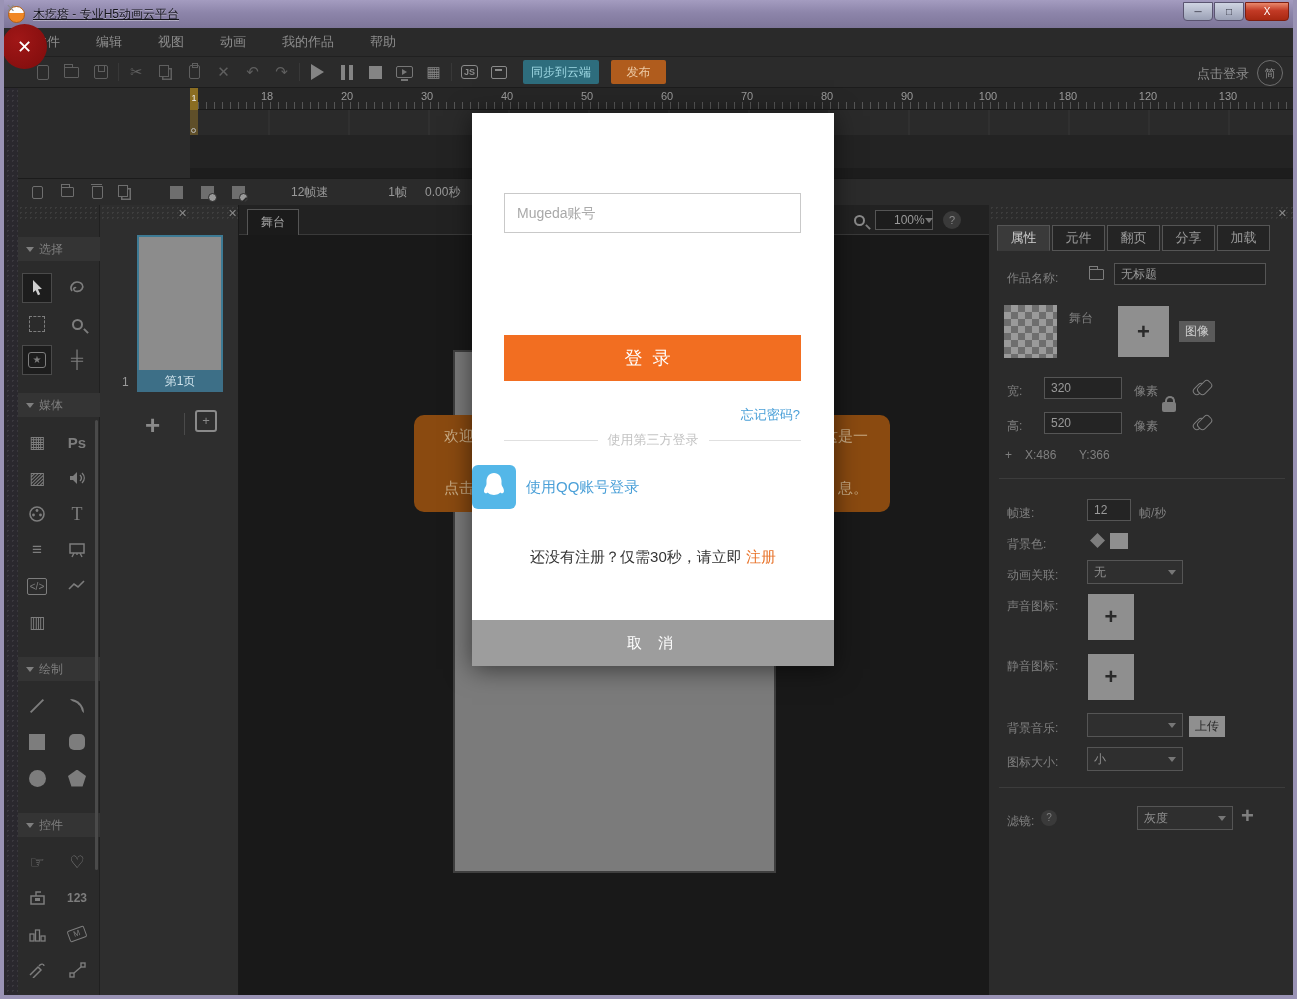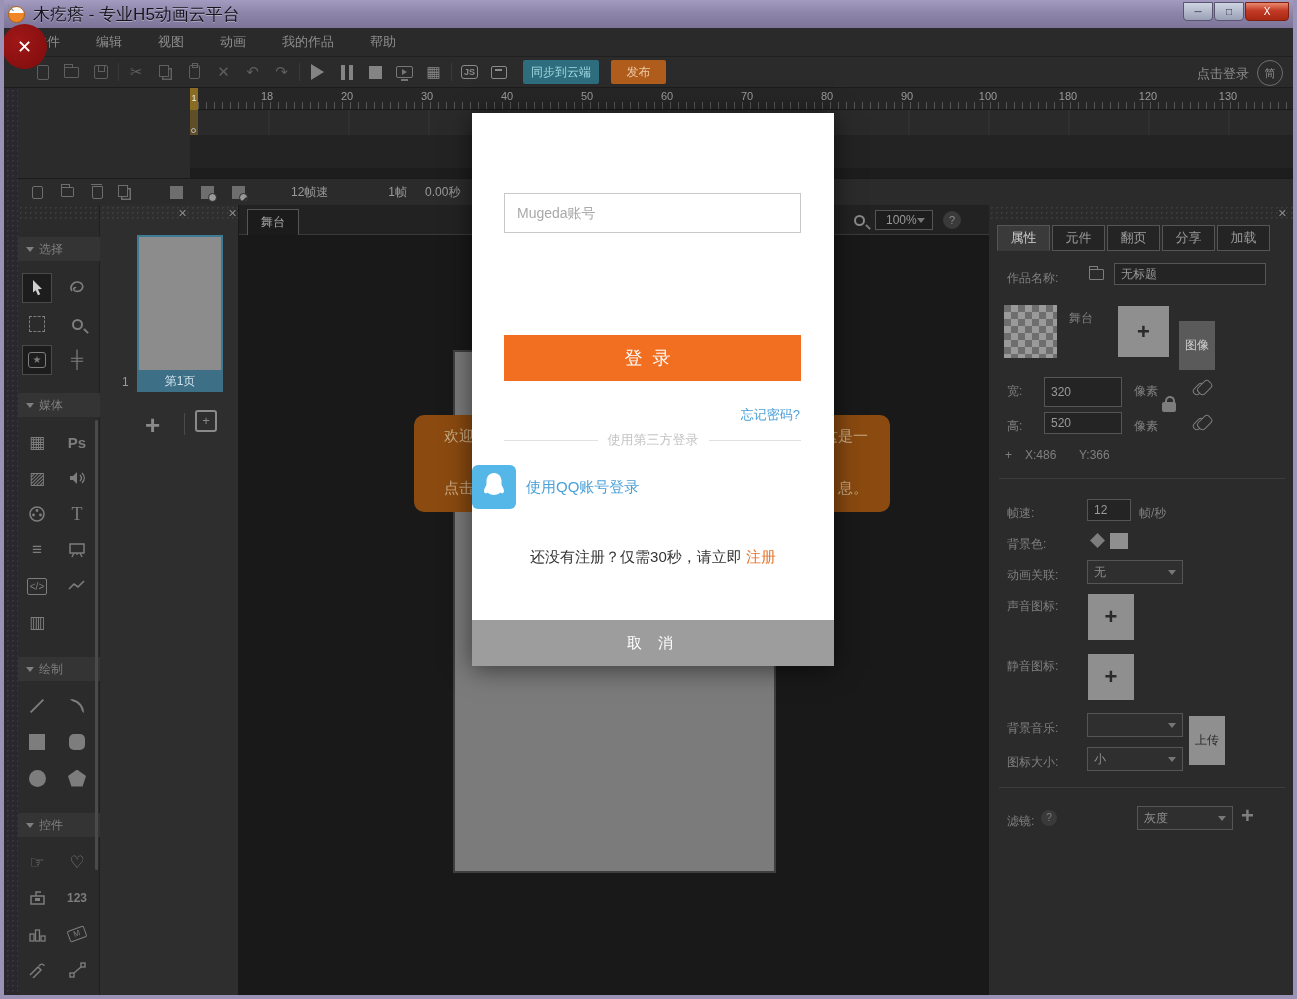--- a/index.html
+++ b/index.html
@@ -4,21 +4,21 @@
 <style>
   * { margin:0; padding:0; box-sizing:border-box; }
   html,body { width:1297px; height:999px; background:#222; font-family:"Liberation Sans","DejaVu Sans",sans-serif; }
   .window { position:relative; width:1297px; height:999px; overflow:hidden; background:#2b2b2b;
             border-left:4px solid #9a93b5; border-right:4px solid #9a93b5; border-bottom:4px solid #9a93b5; }
 
   
   .titlebar { position:absolute; left:-4px; top:0; width:1297px; height:28px;
               background:linear-gradient(#a49cc0,#8d85aa 45%,#7d7599); display:flex; align-items:center; padding-left:8px; }
   .logo { width:17px; height:17px; border-radius:50%; background:linear-gradient(#fdfdfd 38%, #f08726 40%); border:1px solid #b86010; margin-right:8px; }
-  .title-text { font-size:17px; color:#15151c; text-shadow:0 1px 0 rgba(255,255,255,.35); }
+  .title-text { font-size:12px; color:#15151c; text-shadow:0 1px 0 rgba(255,255,255,.35);text-decoration:underline; }
   .winbtns { position:absolute; right:8px; top:2px; display:flex; }
   .winbtn { width:30px; height:19px; margin-left:1px; border:1px solid #5a5470; border-radius:0 0 4px 4px;
             background:linear-gradient(#cfd4e2,#9aa0b5); color:#2c2c3a; font-size:10px; text-align:center; line-height:17px; }
   .winbtn.close { width:44px; background:linear-gradient(#e9896d,#c23a25 45%,#a82812); color:#fff; border-color:#7e1e10; }
 
   
   .menubar { position:absolute; left:-4px; top:28px; width:1297px; height:29px; background:#2a2a2a; border-bottom:1px solid #202020;
              display:flex; align-items:center; gap:36px; padding-left:34px; }
   .menu-item { font-size:13px; color:#8d8d8d; }
 
@@ -122,21 +122,21 @@
   .page-num { position:absolute; left:22px; top:170px; font-size:12px; color:#9a9a9a; }
   .page-plus { position:absolute; left:45px; top:205px; font-size:26px; color:#8a8a8a; font-weight:bold; }
   .page-add { position:absolute; left:95px; top:205px; width:22px; height:22px; border:2px solid #8a8a8a; border-radius:3px; color:#8a8a8a; font-size:13px; text-align:center; line-height:18px; }
   .pages-vline { position:absolute; left:84px; top:208px; width:1px; height:22px; background:#4a4a4a; }
 
   
   .stage { position:absolute; left:235px; top:205px; width:750px; height:794px; background:#191919; }
   .stage-tabbar { position:absolute; left:0; top:0; width:100%; height:30px; background:#222; border-bottom:1px solid #3a3a3a; }
   .stage-tab { position:absolute; left:8px; top:4px; width:52px; height:26px; border:1px solid #555; border-bottom:none; color:#a8a8a8; font-size:12px; text-align:center; line-height:25px; background:#1b1b1b; }
   .stage-zoomctl { position:absolute; right:28px; top:5px; display:flex; align-items:center; gap:10px; }
-  .zoom-box { width:58px; height:20px; border:1px solid #555; color:#9a9a9a; font-size:12px; display:flex; align-items:center; justify-content:space-between; padding:0 10px; background:#1d1d1d; }
+  .zoom-box { width:58px; height:20px; border:1px solid #555; color:#9a9a9a; font-size:12px; display:flex; align-items:center; justify-content:space-between; padding:0 18px; background:#1d1d1d; }
   .q-circ { width:18px; height:18px; border-radius:50%; background:#3a3a3a; color:#8a8a8a; font-size:11px; text-align:center; line-height:18px; }
   .stage-rect { position:absolute; left:214px; top:145px; width:323px; height:523px; background:#7b7b7b; border:2px solid #3f3f3f; }
   .banner { position:absolute; left:175px; top:210px; width:476px; height:97px; background:#8a4a10; border-radius:10px; color:#c8ab84; font-size:15px; }
   .banner .bl { position:absolute; left:30px; }
   .banner .br { position:absolute; right:22px; text-align:right; }
 
   
   .props { position:absolute; left:985px; top:205px; width:308px; height:794px; background:#2b2b2b; }
   .props-dots { position:absolute; left:0; top:0; width:100%; height:17px;
                 background-image:radial-gradient(#3c3c3c 1px, transparent 1px); background-size:5px 5px; }
@@ -145,21 +145,21 @@
   .ptab.active { background:#3a3a3a; color:#d0d0d0; border-bottom-color:#3a3a3a; }
   .plabel { position:absolute; font-size:12px; color:#7f7f7f; }
   .pinput { position:absolute; background:#242424; border:1px solid #555; color:#9a9a9a; font-size:12px; padding:0 6px; font-family:"Liberation Sans","DejaVu Sans",sans-serif; }
   .pselect { position:absolute; background:#2f2f2f; border:1px solid #555; color:#8f8f8f; font-size:12px; display:flex; align-items:center; justify-content:space-between; padding:0 6px; }
   .dd-tri { width:0; height:0; border-top:5px solid #777; border-left:4px solid transparent; border-right:4px solid transparent; }
   .checker { position:absolute; left:15px; top:100px; width:53px; height:53px;
              background-image:linear-gradient(45deg,#9a9a9a 25%,transparent 25%,transparent 75%,#9a9a9a 75%),
                               linear-gradient(45deg,#9a9a9a 25%,#6e6e6e 25%,#6e6e6e 75%,#9a9a9a 75%);
              background-size:14px 14px; background-position:0 0,7px 7px; }
   .plusbtn { position:absolute; background:#8f8f8f; border:1px solid #2a2a2a; color:#2a2a2a; font-size:22px; font-weight:bold; display:flex; align-items:center; justify-content:center; }
-  .tag { position:absolute; background:#5a5a5a; color:#cfcfcf; font-size:12px; padding:16px 6px; }
+  .tag { position:absolute; background:#5a5a5a; color:#cfcfcf; font-size:12px; padding:2px 6px; }
   .hr { position:absolute; left:10px; width:286px; height:1px; background:#3c3c3c; }
   .ic-link { width:14px; height:8px; border:1.5px solid #7d7d7d; border-radius:4px; position:relative; transform:rotate(-45deg); }
   .ic-link::before { content:""; position:absolute; left:3px; top:1px; width:14px; height:8px; border:1.5px solid #7d7d7d; border-radius:4px; background:#2b2b2b; }
   .ic-locks { width:14px; height:10px; background:#7d7d7d; border-radius:2px; position:relative; }
   .ic-locks::before { content:""; position:absolute; left:3px; top:-6px; width:6px; height:6px; border:2px solid #7d7d7d; border-bottom:none; border-radius:5px 5px 0 0; }
   .bucket { width:15px; height:15px; background:#7d7d7d; clip-path:polygon(50% 0,100% 50%,50% 100%,0 50%); position:relative; }
   .swatch { position:absolute; width:18px; height:16px; background:#8f8f8f; }
   .qmark { width:16px; height:16px; border-radius:50%; background:#3a3a3a; color:#7f7f7f; font-size:10px; text-align:center; line-height:16px; }
   .plus-ghost { font-size:22px; color:#7f7f7f; font-weight:bold; }
 
@@ -512,21 +512,21 @@
     <div class="plabel" style="left:18px;top:65px">作品名称:</div>
     <span class="ic-folder" style="position:absolute;left:100px;top:64px;color:#7d7d7d;"></span>
     <input class="pinput" style="left: 125px; top: 58px; width: 152px; height: 22px;" value="无标题">
 
     <div class="checker"></div>
     <div class="plabel" style="left:80px;top:105px">舞台</div>
     <div class="plusbtn" style="left:128px;top:100px;width:53px;height:53px;">+</div>
     <div class="tag" style="left:190px;top:116px;">图像</div>
 
     <div class="plabel" style="left:18px;top:178px">宽:</div>
-    <input class="pinput" style="left: 55px; top: 172px; width: 78px; height: 30px;" value="320">
+    <input class="pinput" style="left: 55px; top: 172px; width: 78px; height: 22px;" value="320">
     <div class="plabel" style="left:145px;top:178px">像素</div>
     <span class="ic-link" style="position:absolute;left:203px;top:180px;"></span>
     <span class="ic-locks" style="position:absolute;left:173px;top:197px;"></span>
 
     <div class="plabel" style="left:18px;top:213px">高:</div>
     <input class="pinput" style="left: 55px; top: 207px; width: 78px; height: 22px;" value="520">
     <div class="plabel" style="left:145px;top:213px">像素</div>
     <span class="ic-link" style="position:absolute;left:203px;top:215px;"></span>
 
     <div class="plabel" style="left:16px;top:243px">+</div>

